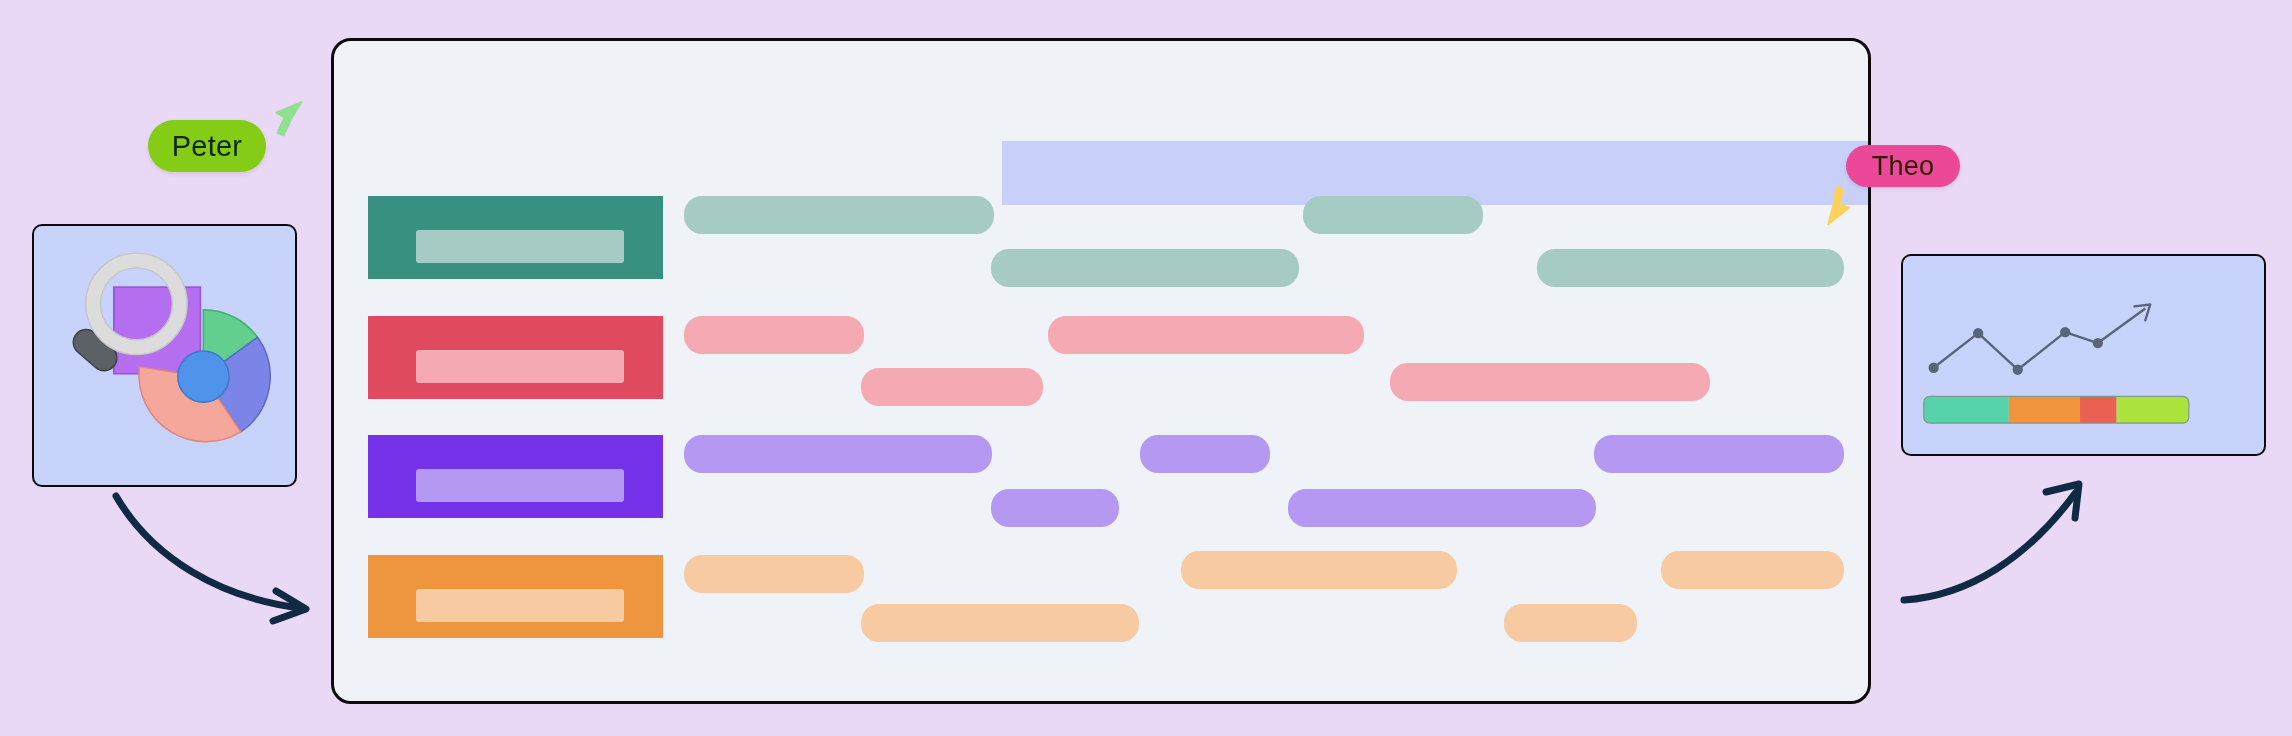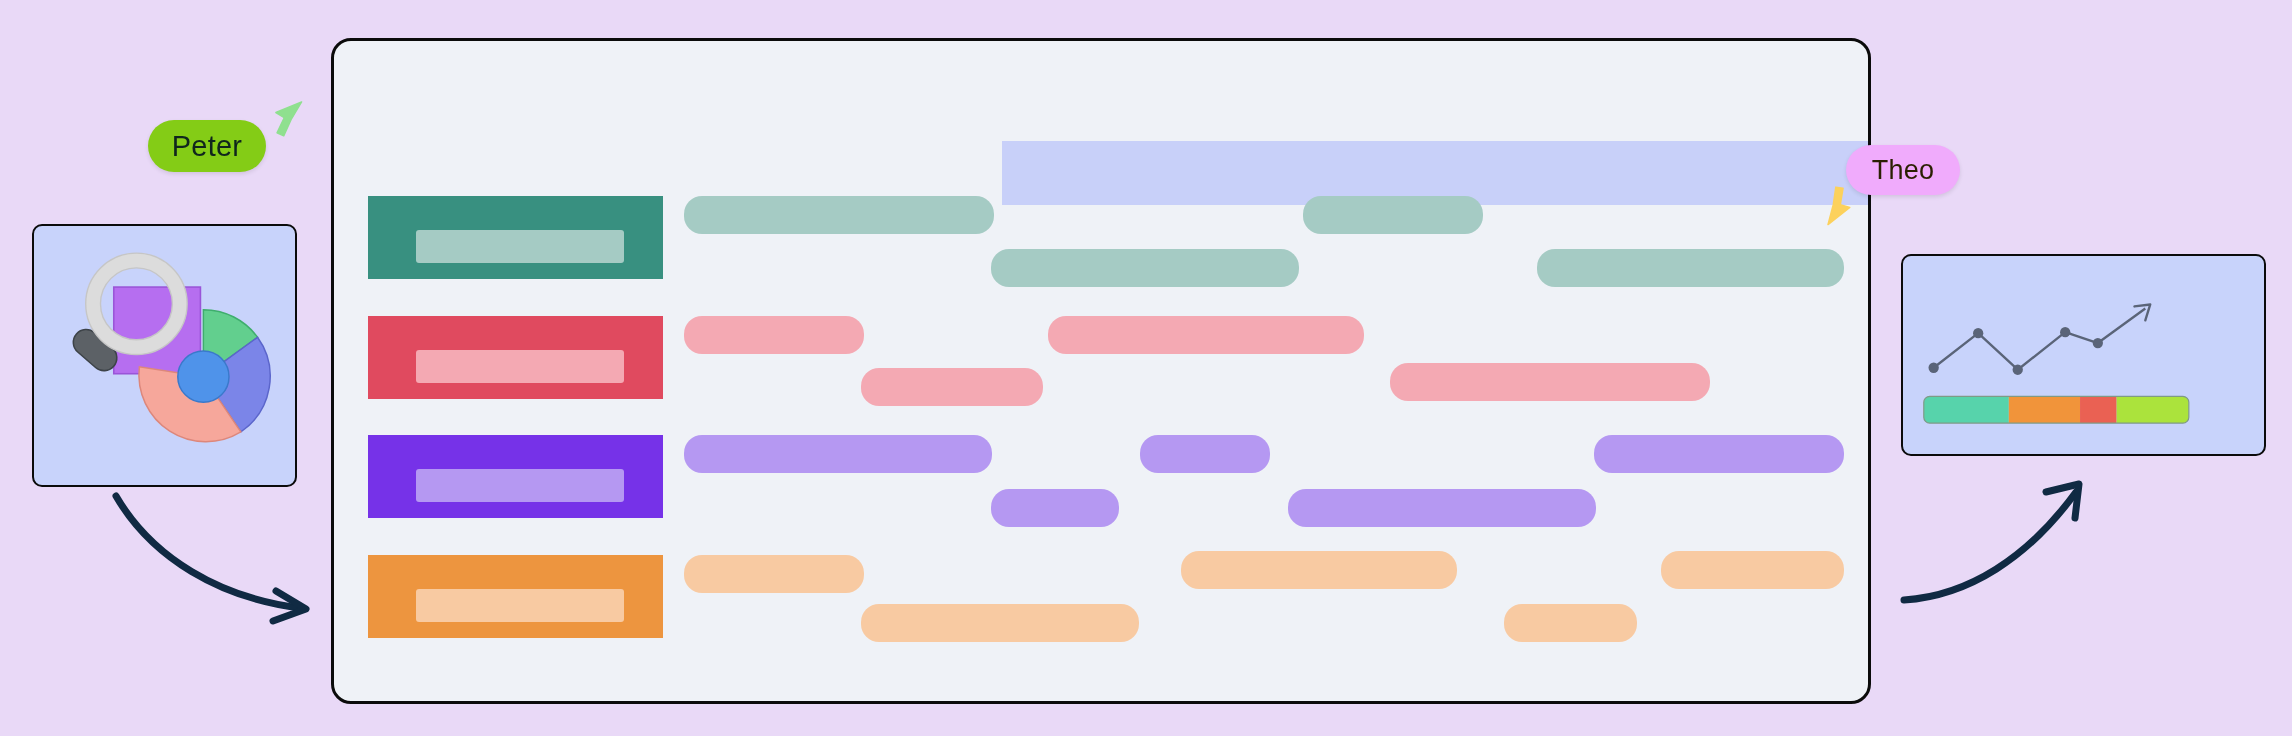--- a/index.html
+++ b/index.html
@@ -93,21 +93,21 @@
 
   <div class="cursor-arrow" style="left:255px;top:95px;width:48px;height:48px;">
     <svg width="48" height="48" viewBox="0 0 48 48">
       <path d="M44 4 L20 18 L29 22 L24 38 L31 40 L36 23 L44 4 Z" fill="#8fe08f" stroke="#8fe08f" stroke-width="1.5" stroke-linejoin="round" transform="rotate(8 24 24)"></path>
     </svg>
   </div>
   <div class="cursor-label" style="left:148px;top:120px;width:118px;height:52px;background:#84cc16;color:#10261d;">
     <span>Peter</span>
   </div>
 
-  <div class="cursor-label" style="left:1846px;top:145px;width:114px;height:50px;background:#f0abfc;color:#2b1f02;font-size:27px;">
+  <div class="cursor-label" style="left:1846px;top:145px;width:114px;height:42px;background:#ec4899;color:#2b1f02;font-size:27px;">
     <span>Theo</span>
   </div>
   <div class="cursor-arrow" style="left:1821px;top:178px;width:48px;height:48px;">
     <svg width="48" height="48" viewBox="0 0 48 48">
       <path d="M4 44 L28 30 L19 26 L24 10 L17 8 L12 25 L4 44 Z" fill="#fcd15c" stroke="#fcd15c" stroke-width="1.5" stroke-linejoin="round" transform="rotate(-8 24 24)"></path>
     </svg>
   </div>
 
   <div class="side-card" style="left:32px;top:224px;width:265px;height:263px;">
     <svg class="illus" viewBox="0 0 265 263">

